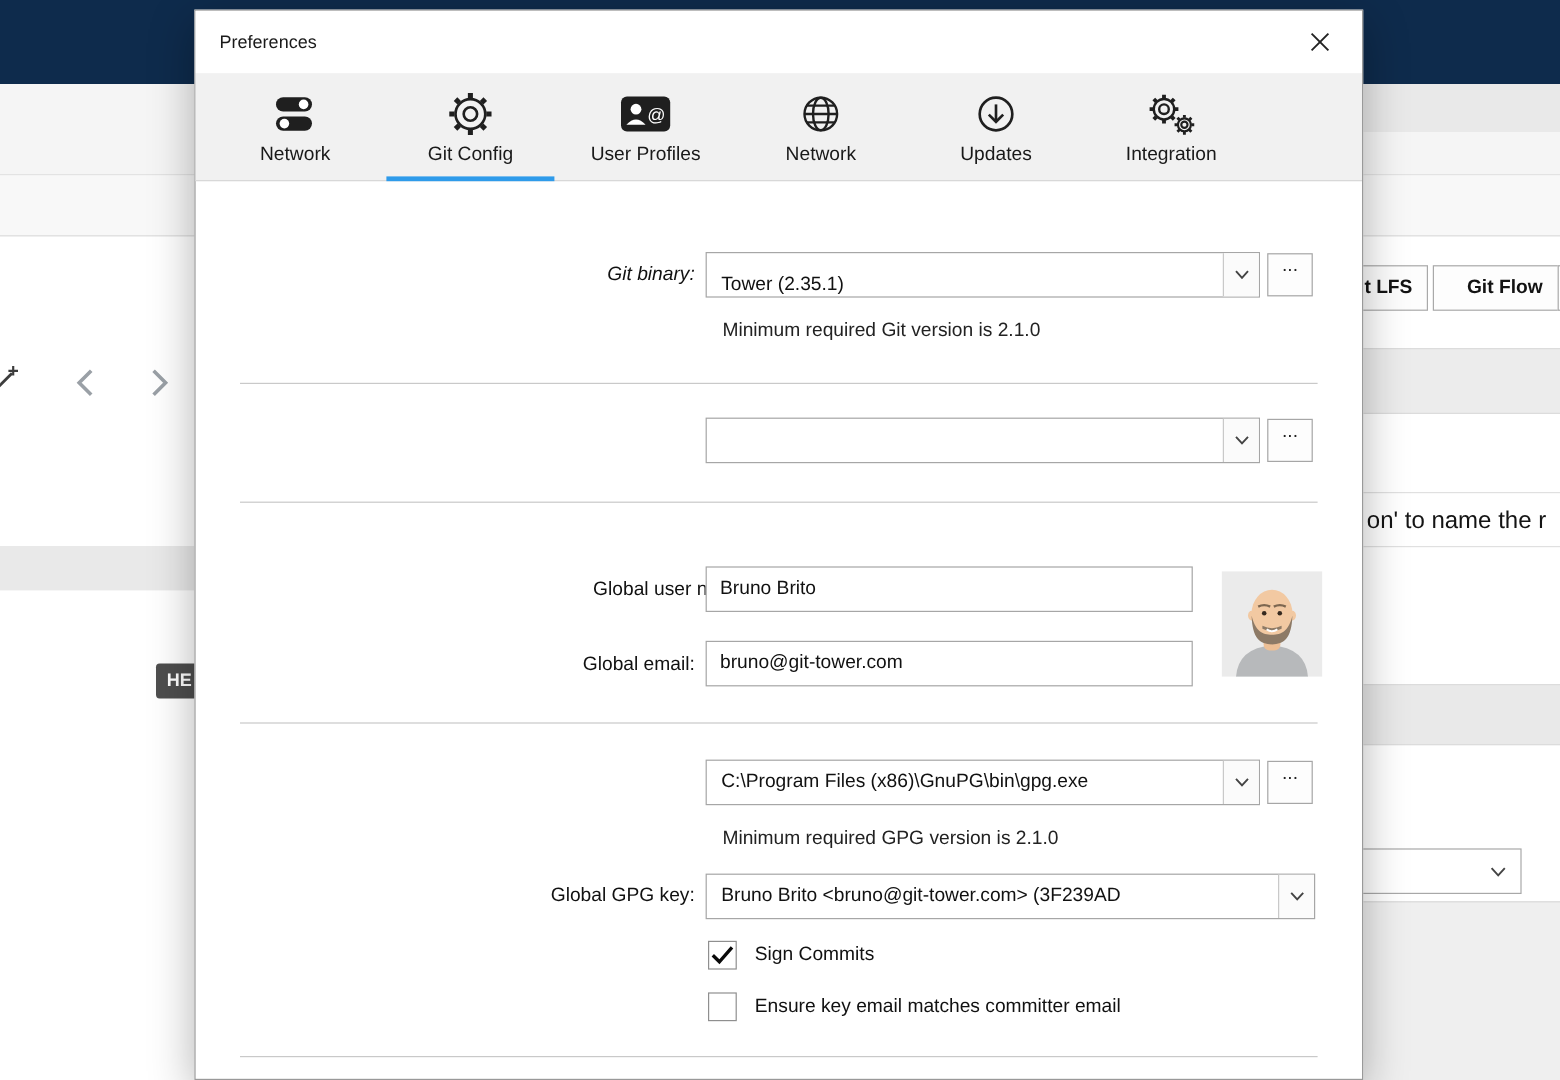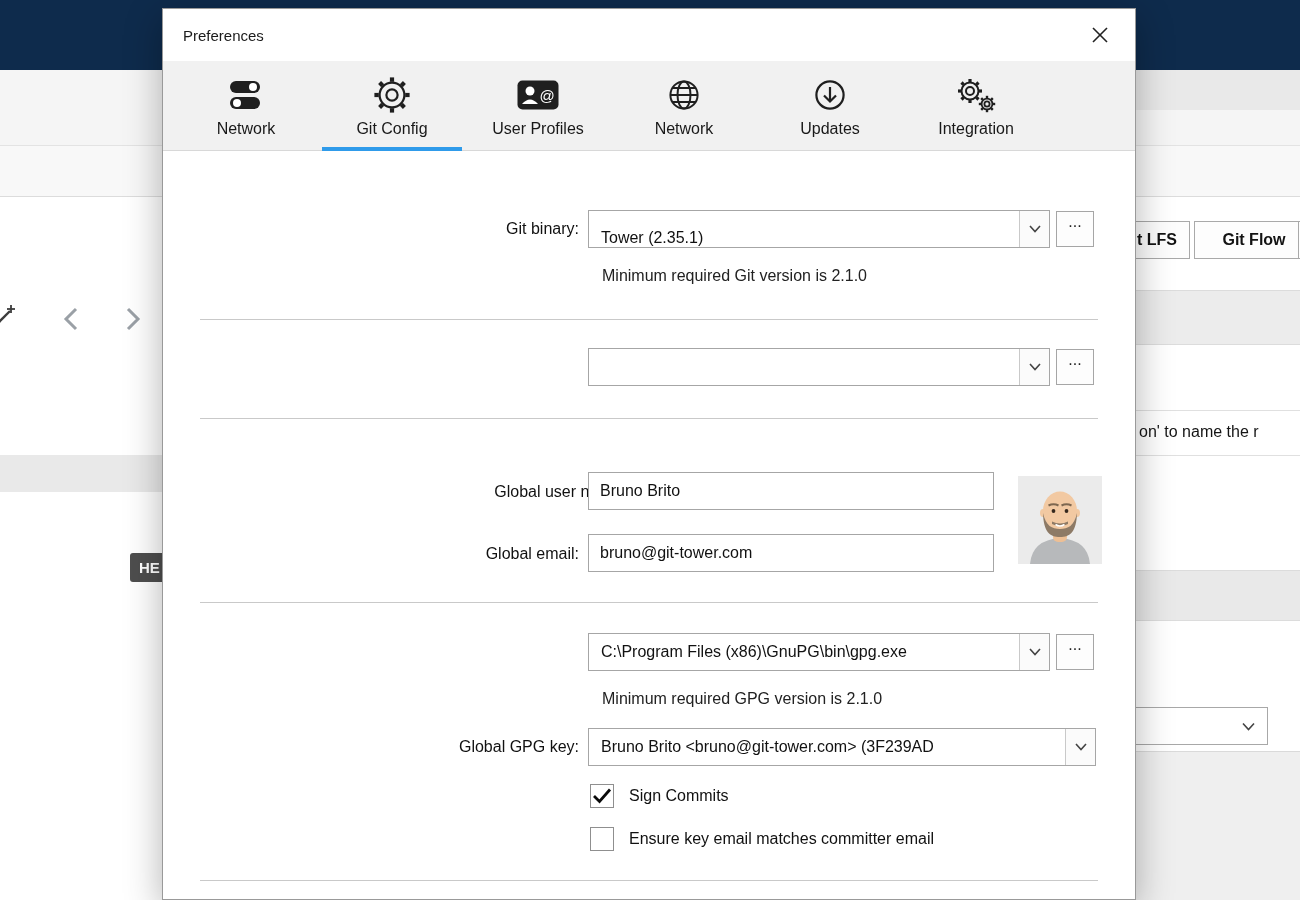--- a/index.html
+++ b/index.html
@@ -22,21 +22,21 @@
                 color:#fff; font-weight:bold; font-size:15px; line-height:29px;
                 padding-left:9px; border-radius:3px 0 0 3px; }
   .right-gray-a { left:1136px; top:290px; width:164px; height:55px; background:#ececec;
                   border-top:1px solid #dcdcdc; border-bottom:1px solid #dcdcdc; }
   .right-gray-b { left:1136px; top:570px; width:164px; height:51px; background:#e9e9e9;
                   border-top:1px solid #dcdcdc; border-bottom:1px solid #dcdcdc; }
   .right-gray-top { left:1136px; top:70px; width:164px; height:40px; background:#e9e9e9; }
   .right-gray-bottom { left:1136px; top:751px; width:164px; height:149px; background:#efefef;
                        border-top:1px solid #dadada; }
   .right-line { left:1136px; width:164px; height:1px; background:#e0e0e0; }
-  .right-hint { left:1139px; top:423px; font-size:16px; color:#141414; white-space:nowrap; }
+  .right-hint { left:1139px; top:423px; font-size:20px; color:#141414; white-space:nowrap; }
   .bg-btn { position:absolute; top:221px; height:38px; background:#fdfdfd;
             border:1px solid #a9a9a9; font-size:16px; font-weight:600; color:#131313;
             display:flex; align-items:center; justify-content:center; }
   .right-combo { left:1118px; top:707px; width:150px; height:38px; background:#fff;
                  border:1px solid #a8a8a8; display:flex; align-items:center;
                  justify-content:flex-end; padding-right:12px; }
   
   .dialog { position:absolute; left:162px; top:8px; width:974px; height:892px;
             background:#fff; border:1px solid #999; box-shadow:0 10px 35px rgba(0,0,0,.30);
             z-index:10; }
@@ -225,21 +225,21 @@
               <line x1="28.9" y1="33.1" x2="27.2" y2="34.8"></line>
             <line x1="28.9" y1="24.9" x2="27.2" y2="23.2"></line>
               <line x1="37.1" y1="24.9" x2="38.8" y2="23.2"></line>
           </g>
         </svg>
       </span>
       <span class="tlabel">Integration</span>
     </div>
   </div>
 
-  <span class="lbl" style="top:209px;">Git binary:</span>
+  <span class="lbl" style="top:209px;font-style:italic;">Git binary:</span>
   <div class="combo" style="top:201px;width:462px;align-items:flex-end;">
     <span class="ctext">Tower (2.35.1)</span>
     <span class="cbtn">
       <svg width="12" height="8" viewBox="0 0 12 8" fill="none" stroke="#444" stroke-width="1.6">
           <polyline points="1,1 6,6.5 11,1"></polyline>
         </svg>
     </span>
   </div>
   <div class="browse" style="top:202px;">...</div>
   <span class="hint" style="top:258px;">Minimum required Git version is 2.1.0</span>

